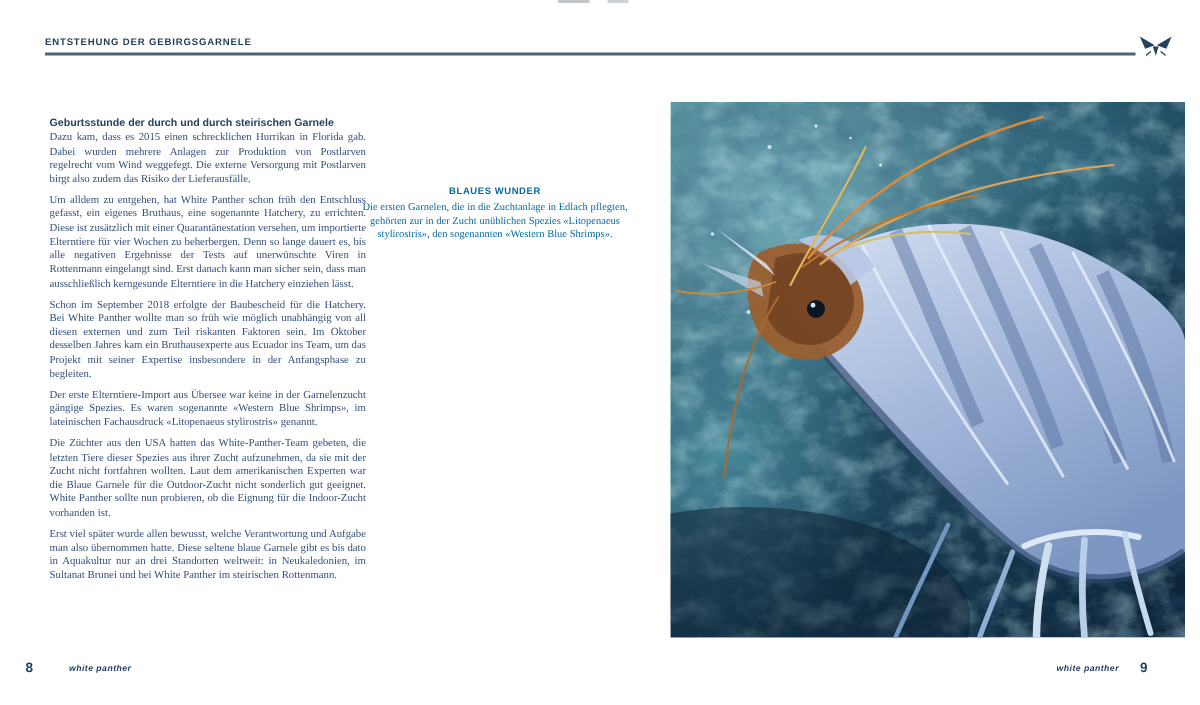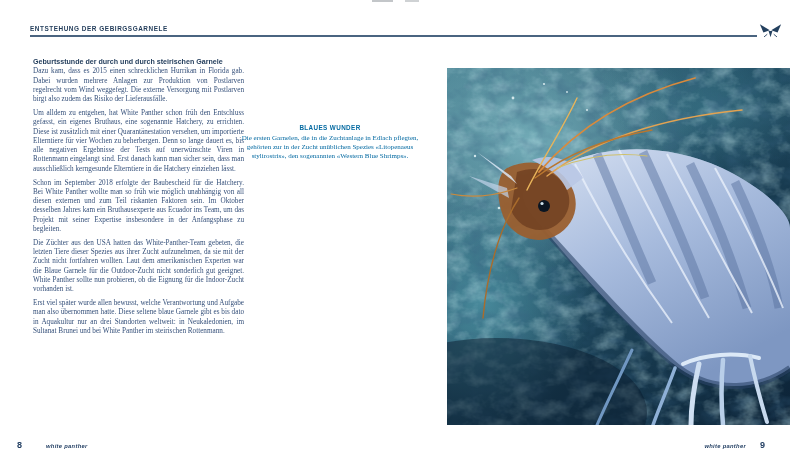--- a/index.html
+++ b/index.html
@@ -10,21 +10,21 @@
   .topmark-1{left:372px;width:21px;}
   .topmark-2{left:405px;width:14px;background:#cfd2d4;}
 
   
   .kicker{position:absolute;left:30px;top:25px;font-family:"Liberation Sans",sans-serif;
     font-weight:bold;font-size:6.4px;letter-spacing:.55px;color:#1f3a58;}
   .rule{position:absolute;left:30px;top:35px;width:727px;height:1.6px;background:#4a6480;}
   .shrimp-logo{position:absolute;left:759px;top:22px;width:23px;height:17px;}
 
   
-  .article{position:absolute;left:33px;top:58px;width:211px;color:#35507a;
+  .article{position:absolute;left:33px;top:78px;width:211px;color:#35507a;
     font-size:7.2px;line-height:9.3px;text-align:justify;hyphens:auto;-webkit-hyphens:auto;}
   .article p{margin:0 0 4.5px 0;}
   .runhead{margin:0;font-family:"Liberation Sans",sans-serif;font-weight:bold;
     font-size:7.1px;line-height:9.3px;color:#27415f;text-align:left;}
 
   
   .caption{position:absolute;left:240px;top:124px;width:180px;text-align:center;color:#0369a1;}
   .caption-title{font-family:"Liberation Sans",sans-serif;font-weight:bold;font-size:6.3px;
     letter-spacing:.4px;margin-bottom:2.5px;}
   .caption-text{font-size:7px;line-height:9px;}
@@ -66,20 +66,21 @@
   </svg>
 
   <main class="article">
     <section>
       <h3 class="runhead">Geburtsstunde der durch und durch steirischen Garnele</h3>
       <p>Dazu kam, dass es 2015 einen schrecklichen Hurrikan in Florida gab. Dabei wurden mehrere Anlagen zur Produktion von Postlarven regelrecht vom Wind weggefegt. Die externe Versorgung mit Postlarven birgt also zudem das Risiko der Lieferausfälle.</p>
       <p>Um alldem zu entgehen, hat White Panther schon früh den Entschluss gefasst, ein eigenes Bruthaus, eine sogenannte Hatchery, zu errichten. Diese ist zusätzlich mit einer Quarantänestation versehen, um importierte Elterntiere für vier Wochen zu beherbergen. Denn so lange dauert es, bis alle negativen Ergebnisse der Tests auf unerwünschte Viren in Rottenmann eingelangt sind. Erst danach kann man sicher sein, dass man ausschließlich kerngesunde Elterntiere in die Hatchery einziehen lässt.</p>
       <p>Schon im September 2018 erfolgte der Baubescheid für die Hatchery. Bei White Panther wollte man so früh wie möglich unabhängig von all diesen externen und zum Teil riskanten Faktoren sein. Im Oktober desselben Jahres kam ein Bruthausexperte aus Ecuador ins Team, um das Projekt mit seiner Expertise insbesondere in der Anfangsphase zu begleiten.</p>
     </section>
     <section>
+      <p>Der erste Elterntiere-Import aus Übersee war keine in der Garnelenzucht gängige Spezies. Es waren sogenannte «Western Blue Shrimps», im lateinischen Fachausdruck «Litopenaeus stylirostris» genannt.</p>
       <p>Die Züchter aus den USA hatten das White-Panther-Team gebeten, die letzten Tiere dieser Spezies aus ihrer Zucht aufzunehmen, da sie mit der Zucht nicht fortfahren wollten. Laut dem amerikanischen Experten war die Blaue Garnele für die Outdoor-Zucht nicht sonderlich gut geeignet. White Panther sollte nun probieren, ob die Eignung für die Indoor-Zucht vorhanden ist.</p>
       <p>Erst viel später wurde allen bewusst, welche Verantwortung und Aufgabe man also übernommen hatte. Diese seltene blaue Garnele gibt es bis dato in Aquakultur nur an drei Standorten weltweit: in Neukaledonien, im Sultanat Brunei und bei White Panther im steirischen Rottenmann.</p>
     </section>
   </main>
 
   <aside class="caption">
     <div class="caption-title">BLAUES WUNDER</div>
     <div class="caption-text">Die ersten Garnelen, die in die Zuchtanlage in Edlach pflegten, gehörten zur in der Zucht unüblichen Spezies «Litopenaeus stylirostris», den sogenannten «Western Blue Shrimps».</div>
   </aside>
 

